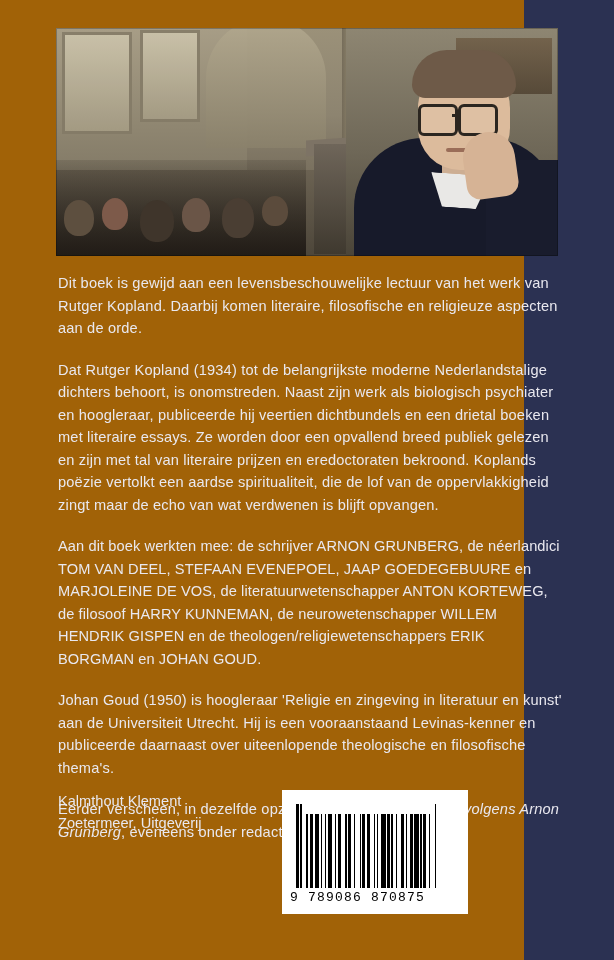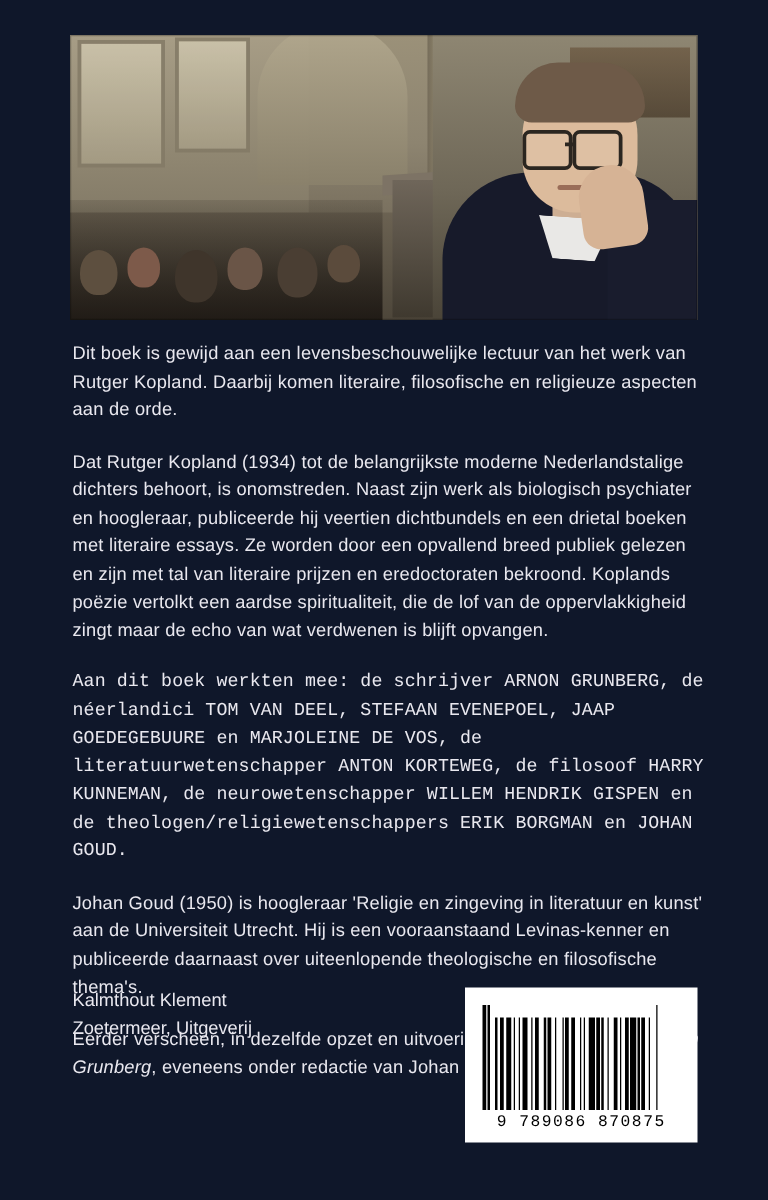--- a/index.html
+++ b/index.html
@@ -8,23 +8,23 @@
     background: #2b3152;
   }
   body {
     width: 614px;
     height: 960px;
     font-family: "Liberation Sans", sans-serif;
     overflow: hidden;
   }
   .back-cover {
     position: relative;
-    width: 614px;
+    width: 524px;
     height: 960px;
-    background: #0f172a;
+    background: #a16207;
     box-sizing: border-box;
   }
   
   .photo {
     position: absolute;
     left: 56px;
     top: 28px;
     width: 502px;
     height: 228px;
     overflow: hidden;
@@ -213,21 +213,21 @@
     width: 506px;
     color: #e8e7ee;
   }
   p.para {
     margin: 0 0 19px 0;
     font-size: 14.6px;
     line-height: 22.5px;
     letter-spacing: .18px;
     color: #e9e8ef;
   }
-  p.para.caps-mix { letter-spacing: .1px; font-family: Liberation Mono, monospace; }
+  p.para.caps-mix { letter-spacing: .1px; }
   em { font-style: italic; }
   
   .imprint {
     position: absolute;
     left: 58px;
     top: 790px;
     width: 300px;
     color: #e9e8ef;
     font-size: 14.6px;
     line-height: 22px;
@@ -257,21 +257,21 @@
     display: block;
     background: #000;
     height: 84px;
   }
   .bars span.short { height: 74px; }
   .barcode-num {
     font-family: "Liberation Mono", monospace;
     font-size: 13px;
     letter-spacing: 1.2px;
     color: #000;
-    text-align: center;
+    text-align: left;
     margin-top: 2px;
   }
 </style>
 </head>
 <body>
 
 <div class="back-cover">
 
   <div class="photo">
     <div class="photo-inner">

